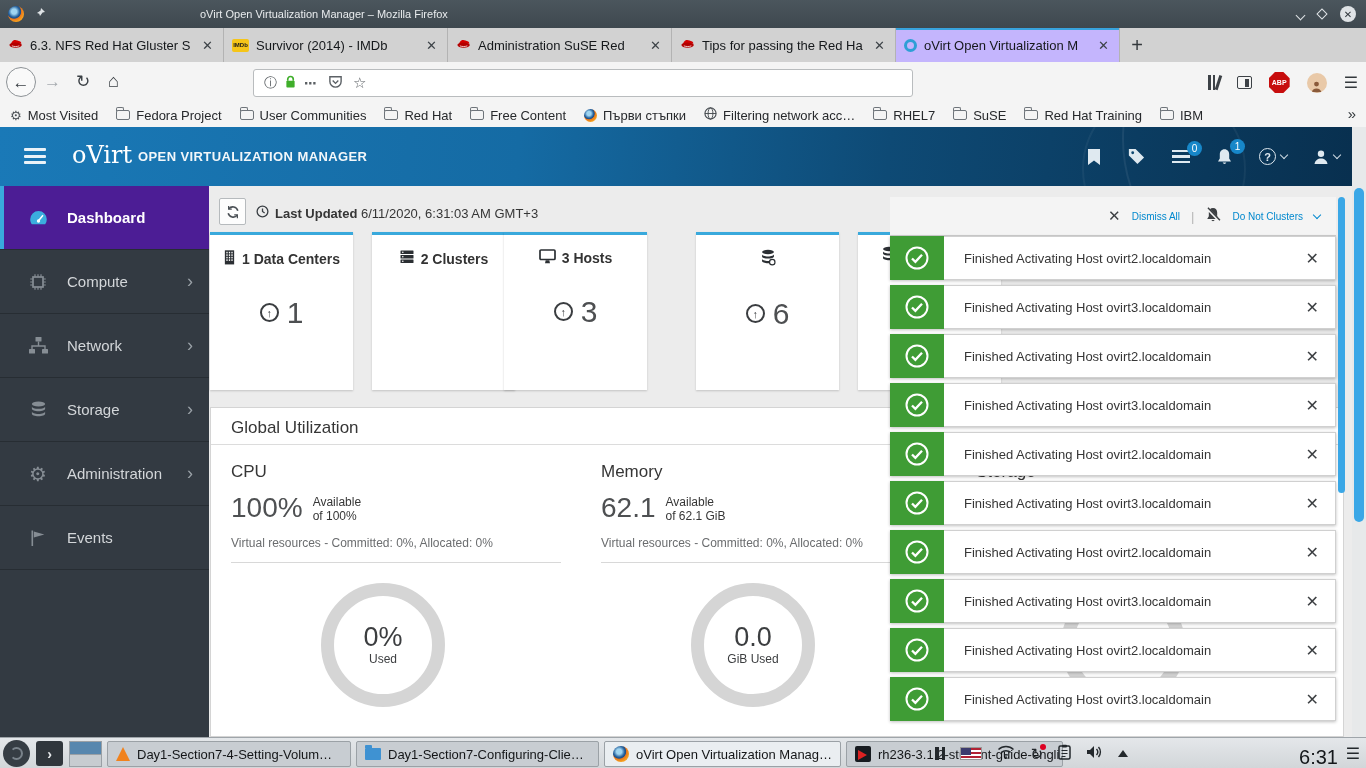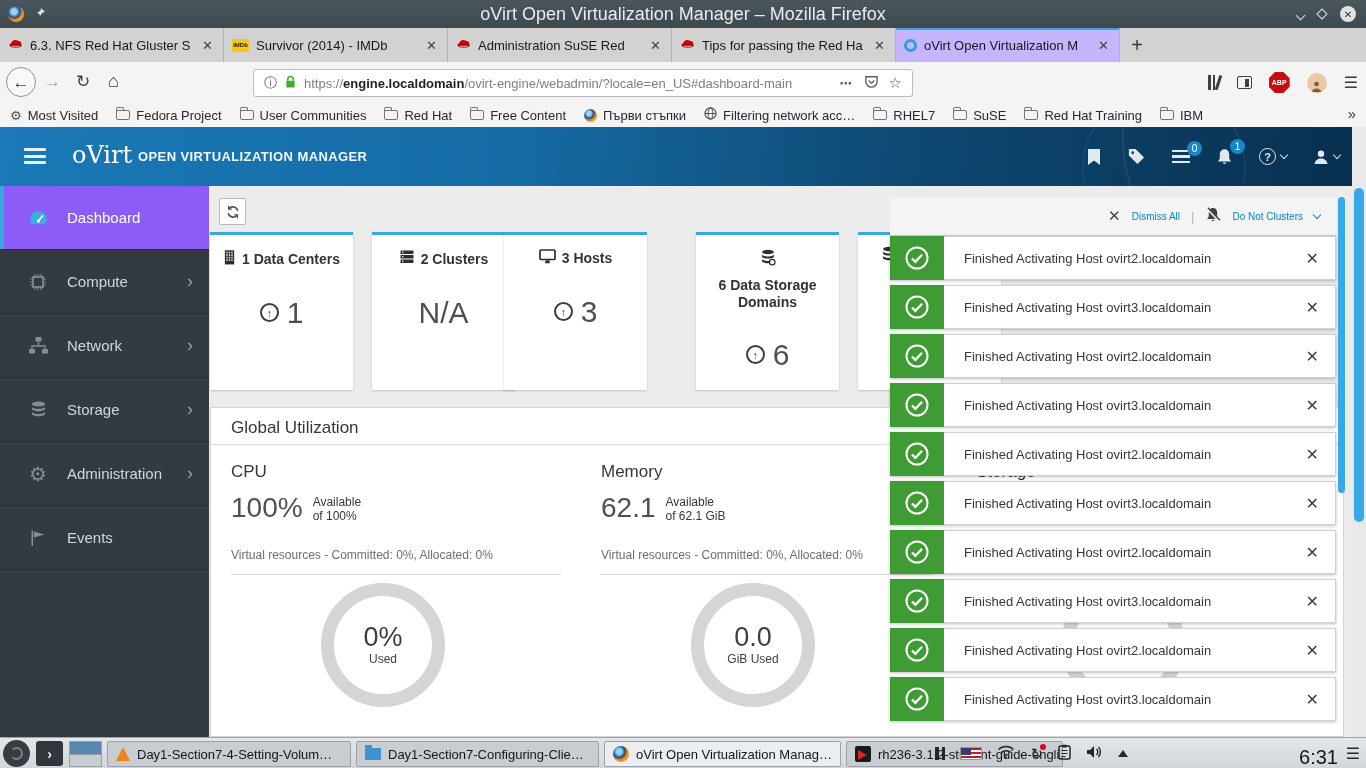--- a/index.html
+++ b/index.html
@@ -5,21 +5,21 @@
   *{box-sizing:border-box;margin:0;padding:0}
   html,body{background:#222}
   #screen{position:relative;width:1366px;height:768px;overflow:hidden;background:#ececec;
     font-family:"Liberation Sans","DejaVu Sans",sans-serif;font-size:13px;color:#222}
   .abs{position:absolute}
 
   
   #titlebar{position:absolute;left:0;top:0;width:1366px;height:28px;
     background:linear-gradient(#4b565d,#3e484f);display:flex;align-items:center;color:#e8eaec}
   .tb-left{display:flex;align-items:center;gap:10px;padding-left:8px;width:200px}
-  .tb-title{flex:1;text-align:center;font-size:18px;color:#e9ecee}
+  .tb-title{flex:1;text-align:left;font-size:11px;color:#e9ecee}
   .tb-controls{width:200px;display:flex;justify-content:flex-end;align-items:center;gap:14px;padding-right:10px}
   .chev-down{display:inline-block;width:7px;height:7px;border-right:1.7px solid #dfe3e6;border-bottom:1.7px solid #dfe3e6;transform:rotate(45deg);margin-top:-3px}
   .wc-max{display:inline-block;width:8px;height:8px;border:1.6px solid #dfe3e6;transform:rotate(45deg)}
   .wc-close{display:inline-flex;width:16px;height:16px;border-radius:50%;background:#dfe3e6;color:#2e353b;
     align-items:center;justify-content:center;font-size:10px;font-weight:bold}
 
   
   #tabbar{position:absolute;left:0;top:28px;width:1366px;height:34px;background:#d2d2d2;display:flex}
   .tab{width:224px;height:34px;display:flex;align-items:center;gap:7px;padding:0 8px;
     border-right:1px solid #b3b3b3;font-size:13px;color:#15181b;background:#d2d2d2;overflow:hidden}
@@ -86,21 +86,21 @@
   .mh-list i{display:block;width:18px;height:2.5px;background:#dfe9f0}
   .qmark{display:inline-flex;width:17px;height:17px;border:1.6px solid #dfe9f0;border-radius:50%;color:#dfe9f0;
     align-items:center;justify-content:center;font-size:11px;font-weight:bold}
   .chev-w{display:inline-block;width:6px;height:6px;border-right:1.6px solid #cfdbe4;border-bottom:1.6px solid #cfdbe4;transform:rotate(45deg);margin-top:-3px}
 
   
   #sidebar{position:absolute;left:0;top:186px;width:209px;height:551px;background:#333a42;z-index:1}
   .side-item{height:64px;display:flex;align-items:center;gap:18px;padding-left:27px;border-bottom:1px solid #272d33;
     color:#d3d6d9;font-size:15px;position:relative}
   .side-item .sic{color:#868d94;display:flex;width:22px;justify-content:center}
-  .side-item.active{background:#8b5cf6;box-shadow:inset 4px 0 0 #39a9dc;color:#fff;font-weight:normal}
+  .side-item.active{background:#4c1d95;box-shadow:inset 4px 0 0 #39a9dc;color:#fff;font-weight:bold}
   .side-item.active .sic{color:#3badde}
   .side-chev{position:absolute;right:16px;color:#9aa1a7;font-size:18px;font-weight:normal}
 
   
   #refresh-btn{position:absolute;left:219px;top:198px;width:27px;height:27px;background:#fdfdfd;border:1px solid #b6babd;border-radius:2px;
     display:flex;align-items:center;justify-content:center;z-index:1}
   #lastupd{position:absolute;left:256px;top:205px;display:flex;align-items:center;gap:6px;color:#363636;z-index:1}
   .card{position:absolute;top:232px;width:143px;height:158px;background:#fff;border-top:3px solid #39a9dc;
     box-shadow:0 1px 2px rgba(0,0,0,.18);z-index:1}
   .card-title{margin-top:14px;padding:0 6px;display:flex;justify-content:center;align-items:center;gap:6px;
@@ -112,21 +112,21 @@
   #card5-icon{position:absolute;left:881px;top:246px;z-index:2;color:#2b2f33}
 
   #gu-panel{position:absolute;left:210px;top:407px;width:1134px;height:330px;background:#fff;border:1px solid #d4d4d4;z-index:1}
   .gu-title{position:absolute;left:20px;top:10px;font-size:17px;color:#363636}
   .gu-div{position:absolute;left:0;top:36px;width:100%;border-top:1px solid #dcdcdc}
   .gu-col{position:absolute;top:54px;width:330px}
   .gu-h{font-size:17px;color:#363636}
   .gu-bigrow{display:flex;gap:10px;margin-top:12px;align-items:flex-start}
   .gu-big{font-size:28px;font-weight:300;color:#4e5052;line-height:1}
   .gu-avail{font-size:12px;color:#363636;line-height:1.2;padding-top:1px}
-  .gu-vr{margin-top:24px;font-size:12px;color:#6b6d6f}
+  .gu-vr{margin-top:12px;font-size:12px;color:#6b6d6f}
   .gu-hr{margin-top:12px;border-top:1px solid #d8d8d8}
   .donut{position:absolute;width:124px;height:124px;border:13px solid #d5d5d5;border-radius:50%;background:#fff;
     display:flex;flex-direction:column;align-items:center;justify-content:center}
   .donut-val{font-size:27px;font-weight:300;color:#3c3e40;line-height:1}
   .donut-cap{font-size:12px;color:#3c3e40;margin-top:1px}
   #donut-cpu{left:321px;top:583px}
   #donut-mem{left:691px;top:583px}
   #donut-sto{left:1061px;top:583px}
   .donut.screen{position:absolute;z-index:1}
 
@@ -252,21 +252,20 @@
     <span id="reload-btn" class="nav-btn">↻</span>
     <span id="home-btn" class="nav-btn">⌂</span>
     <div id="urlbar">
       <span class="url-info">ⓘ</span>
       <span>
         <svg width="11" height="14" viewBox="0 0 12 15">
             <path d="M3 6V4.5a3 3 0 0 1 6 0V6" fill="none" stroke="#3fae2a" stroke-width="1.8"></path>
             <rect x="1.5" y="6" width="9" height="7.5" rx="1" fill="#3fae2a"></rect>
           </svg>
       </span>
-      <span class="url-text"><span>https://</span><span class="url-domain">engine.localdomain</span><span>/ovirt-engine/webadmin/?locale=en_US#dashboard-main</span></span>
       <span class="url-actions">
         <span style="letter-spacing:1px;font-weight:bold">⋯</span>
         <span>
           <svg width="15" height="15" viewBox="0 0 16 16">
               <path d="M2 3h12v5a6 6 0 0 1-12 0z" fill="none" stroke="#5c6166" stroke-width="1.5"></path>
               <path d="M5 7l3 3 3-3" fill="none" stroke="#5c6166" stroke-width="1.5"></path>
             </svg>
         </span>
         <span style="font-size:15px">☆</span>
       </span>
@@ -451,20 +450,29 @@
       </div>
     </div>
 
   <div id="refresh-btn">
     <svg width="14" height="14" viewBox="0 0 16 16" fill="none" stroke="#4a4f54" stroke-width="1.8">
         <path d="M13.5 6.5A6 6 0 0 0 3.2 4.2"></path>
         <path d="M2.5 9.5a6 6 0 0 0 10.3 2.3"></path>
         <path d="M3 1v3.6h3.6" stroke-width="1.4"></path>
         <path d="M13 15v-3.6H9.4" stroke-width="1.4"></path>
       </svg>
+  </div>
+  <div id="lastupd">
+    <span>
+      <svg width="13" height="13" viewBox="0 0 14 14" fill="none" stroke="#3a3f44" stroke-width="1.4">
+          <circle cx="7" cy="7" r="5.8"></circle>
+          <path d="M7 3.8V7l2.3 1.6"></path>
+        </svg>
+    </span>
+    <span><b>Last Updated</b> <span>6/11/2020, 6:31:03 AM GMT+3</span></span>
   </div>
 
   <div id="cards">
       <div class="card" style="left:210px">
         <div class="card-title">
           <span><svg width="13" height="16" viewBox="0 0 14 16">
               <path d="M2 .8h10V16H2z" fill="#2b2f33"></path>
               <g fill="#fff">
                 <rect x="3.6" y="2.4" width="1.4" height="1.7"></rect>
                 <rect x="6.3" y="2.4" width="1.4" height="1.7"></rect>
@@ -494,23 +502,20 @@
               <rect x="1.5" y="6" width="13" height="3.6" rx=".5"></rect>
               <rect x="1.5" y="10.5" width="13" height="3.6" rx=".5"></rect>
               <g fill="#fff">
                 <circle cx="3.8" cy="3.3" r=".8"></circle>
                 <circle cx="3.8" cy="7.8" r=".8"></circle>
                 <circle cx="3.8" cy="12.3" r=".8"></circle>
               </g>
             </svg></span>
           <span>2 Clusters</span>
         </div>
-        <div class="card-value">
-          <span>N/A</span>
-        </div>
       </div>
       <div class="card" style="left:504px">
         <div class="card-title">
           <span><svg width="17" height="15" viewBox="0 0 17 15">
               <rect x="1" y="1" width="15" height="9.5" rx="1" fill="none" stroke="#2b2f33" stroke-width="1.7"></rect>
               <path d="M6 14.2h5l-.7-3H6.7z" fill="#2b2f33"></path>
             </svg></span>
           <span>3 Hosts</span>
         </div>
         <div class="card-value">
@@ -518,21 +523,20 @@
           <span>3</span>
         </div>
       </div>
       <div class="card" style="left:696px">
         <div class="card-title">
           <span><svg width="16" height="17" viewBox="0 0 18 20" fill="#2b2f33">
               <ellipse cx="9" cy="3.6" rx="7" ry="2.6"></ellipse>
               <path d="M2 6.2c0 1.4 3.1 2.6 7 2.6s7-1.2 7-2.6v2.5c0 1.4-3.1 2.6-7 2.6s-7-1.2-7-2.6zM2 11.6c0 1.4 3.1 2.6 7 2.6s7-1.2 7-2.6v2.5c0 1.5-3.1 2.6-7 2.6s-7-1.1-7-2.6z"></path>
               <circle cx="14" cy="15.5" r="3.2" fill="#fff" stroke="#2b2f33" stroke-width="1.4"></circle>
             </svg></span>
-          <span>6 Data Storage Domains</span>
         </div>
         <div class="card-value">
           <span class="trend">↑</span>
           <span>6</span>
         </div>
       </div>
       <div class="card" style="left:858px"></div>
     </div>
   <span id="card5-icon"><svg width="16" height="17" viewBox="0 0 18 20" fill="#2b2f33">
         <ellipse cx="9" cy="3.6" rx="7" ry="2.6"></ellipse>

